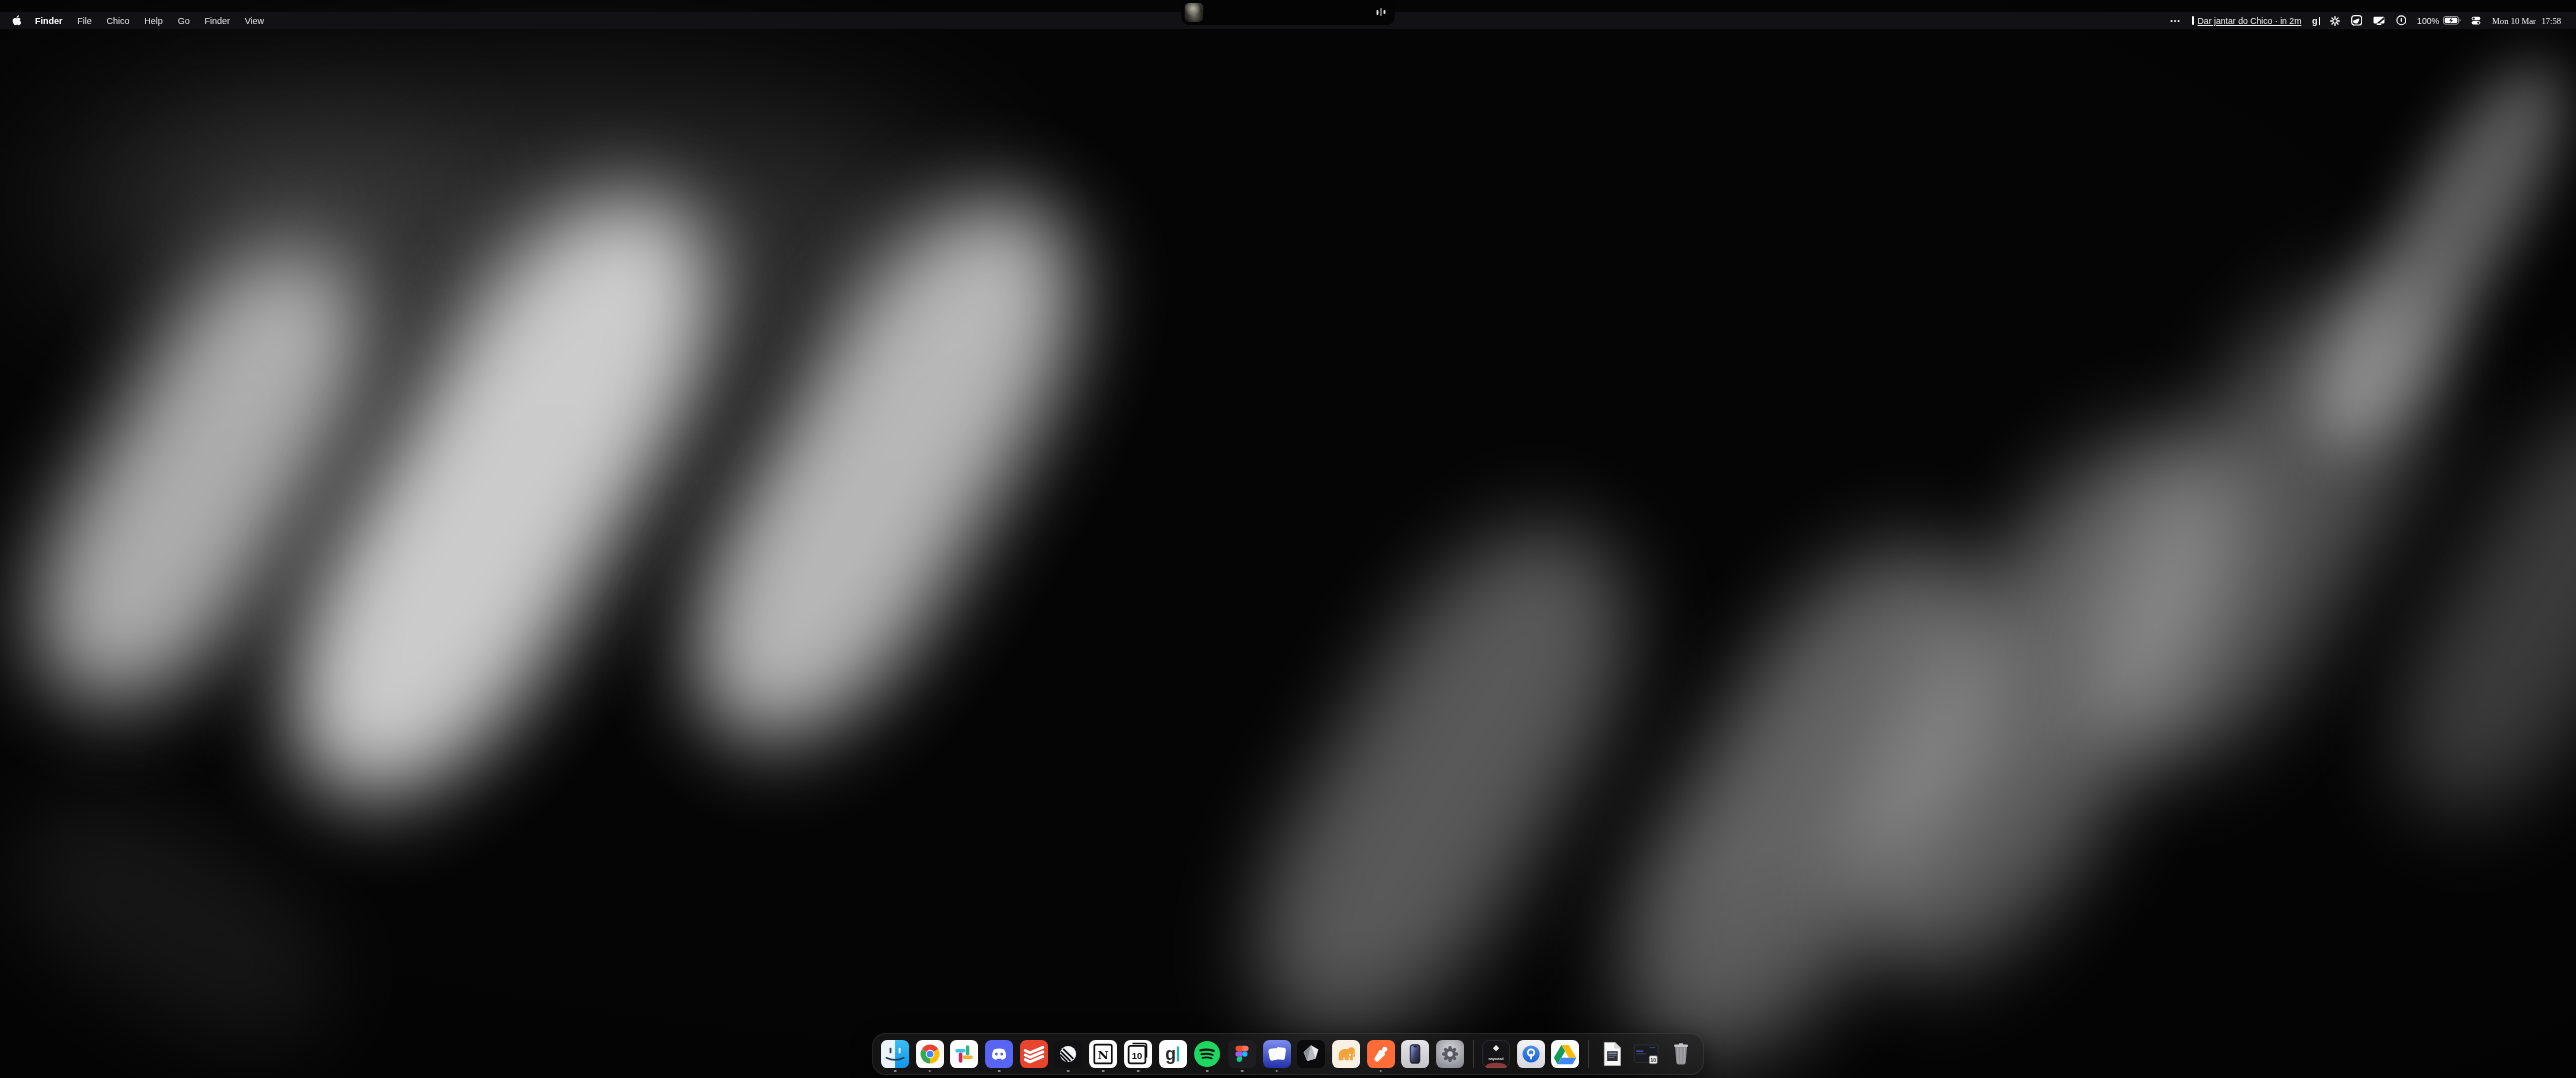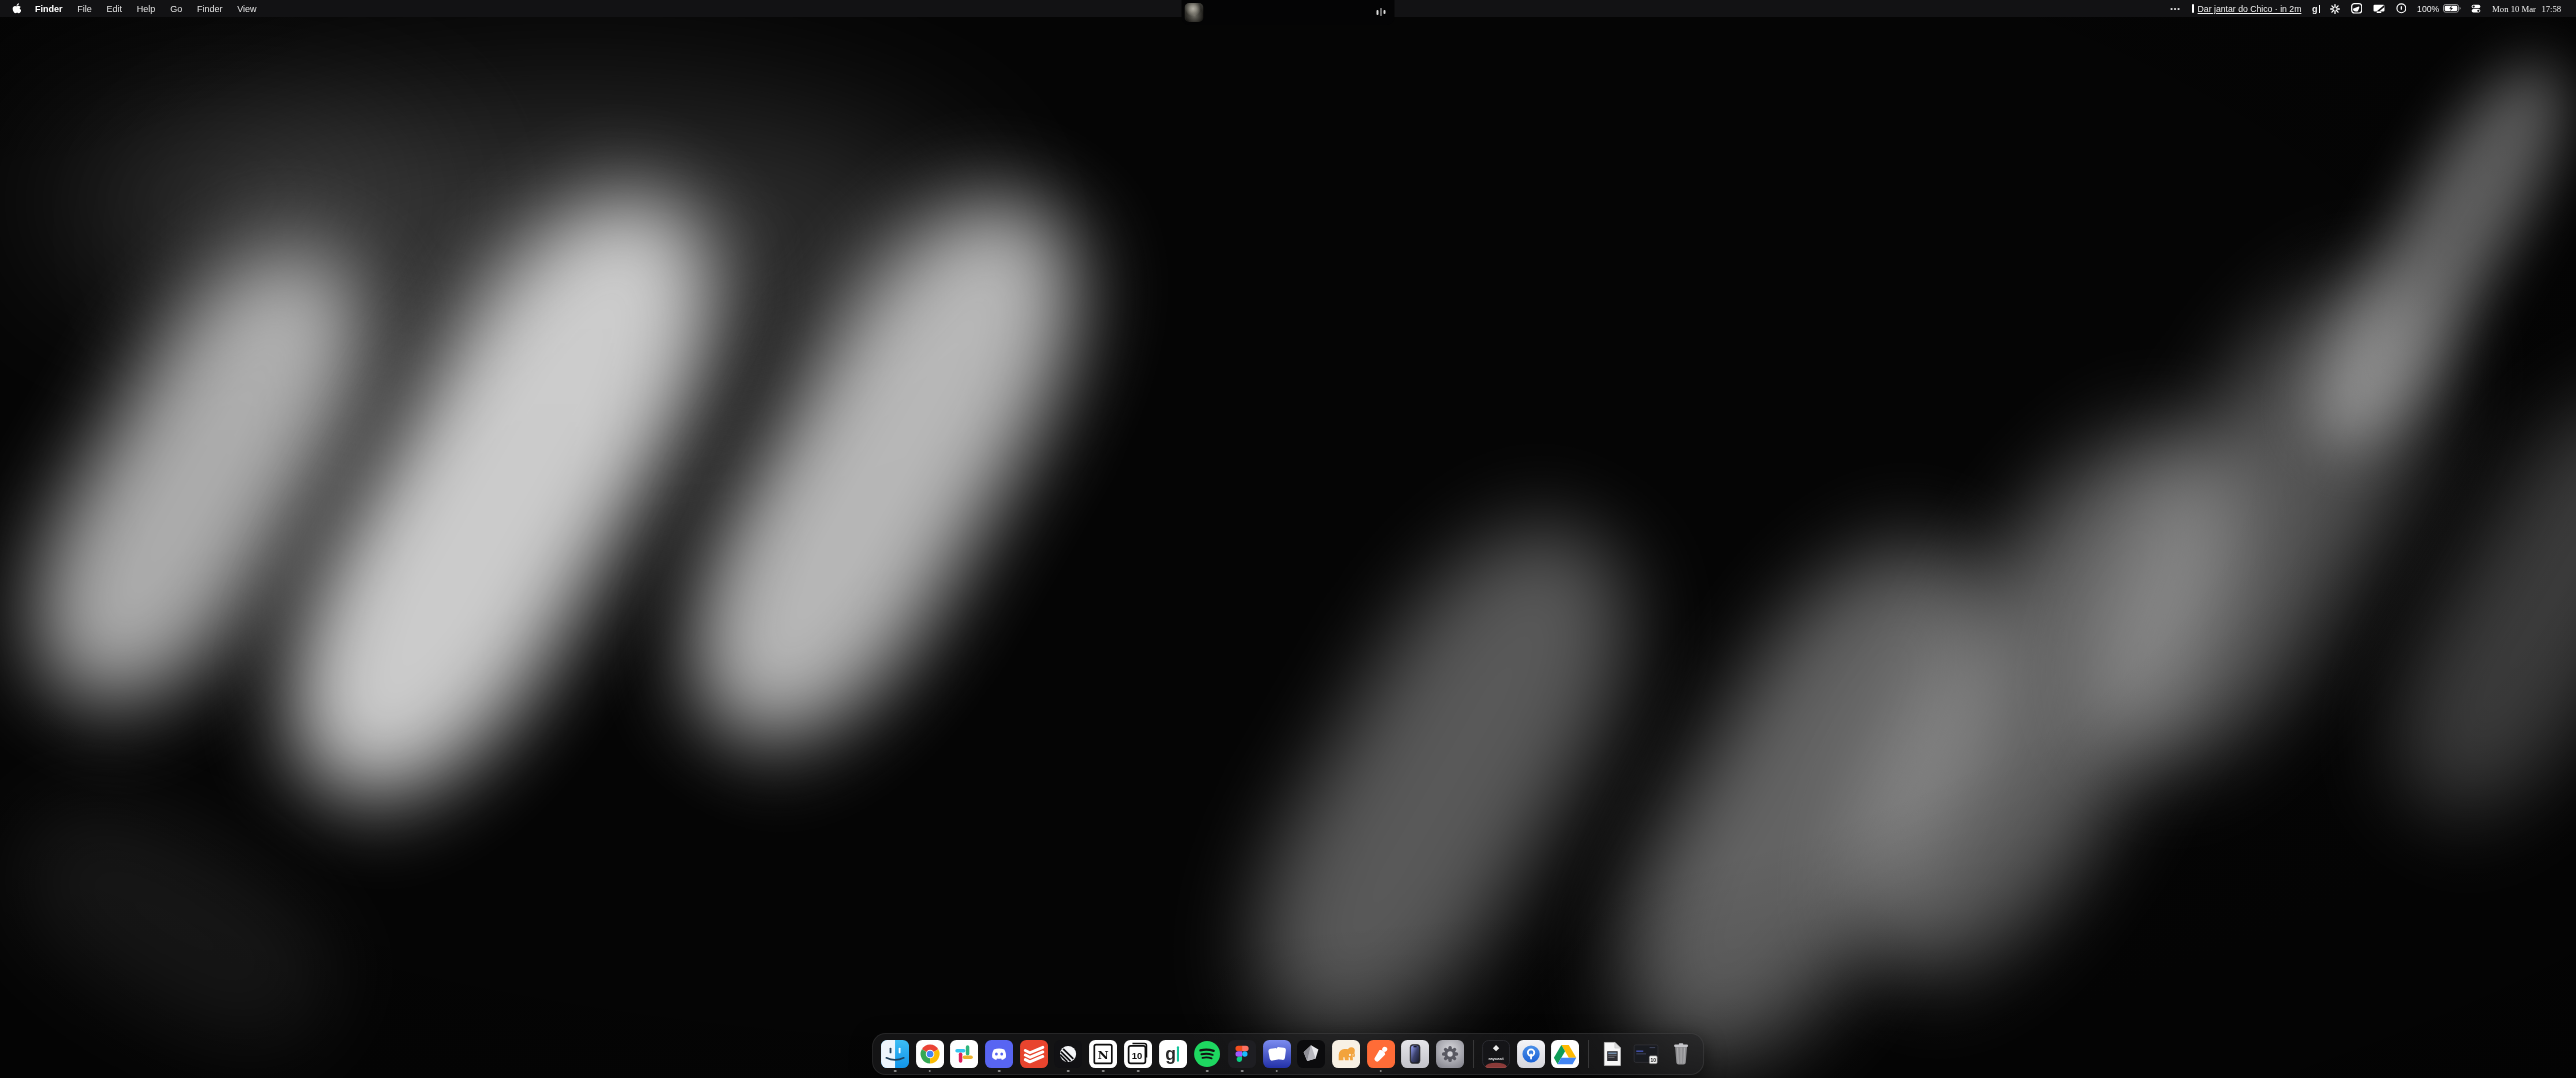--- a/index.html
+++ b/index.html
@@ -18,21 +18,21 @@
   .sD{left:1332px;top:500px;width:221px;height:570px;opacity:.40;}
   .sE{left:1697px;top:520px;width:228px;height:570px;opacity:.45;}
   .sF{left:1939px;top:402px;width:215px;height:604px;opacity:.44;}
   .sG{left:2167px;top:255px;width:201px;height:537px;opacity:.38;}
   .sH{left:2388px;top:37px;width:107px;height:436px;opacity:.50;filter:blur(28px);}
   .sI{left:2462px;top:369px;width:174px;height:470px;opacity:.30;}
   .sJ{left:6.7px;top:839px;width:335px;height:174px;opacity:.09;}
   .vignette{position:absolute;inset:0;background:radial-gradient(ellipse at 42% 42%, transparent 55%, rgba(0,0,0,.38) 100%);}
 
   
-  .menubar{position:absolute;top:0;left:0;right:0;height:17.4px;display:flex;align-items:center;
+  .menubar{position:absolute;top:12px;left:0;right:0;height:17.4px;display:flex;align-items:center;
            justify-content:space-between;padding:0 14.8px 0 12px;background:rgba(19,19,21,.97);z-index:5;}
   .mb-left{display:flex;align-items:center;gap:14.8px;}
   .apple{display:flex;align-items:center;margin-right:-1.3px;}
   .menu-item{font-size:9px;color:rgba(255,255,255,.88);white-space:nowrap;}
   .menu-item.active{font-weight:bold;color:#fff;}
   .mb-right{display:flex;align-items:center;gap:10.7px;font-size:8.7px;color:rgba(255,255,255,.93);}
   .mb-dots{font-size:7.4px;letter-spacing:1px;color:rgba(255,255,255,.85);}
   .mb-event{display:flex;align-items:center;gap:4px;white-space:nowrap;text-decoration:underline;}
   .ev-bar{display:inline-block;width:2px;height:8.7px;border-radius:1px;background:#fff;}
   .mb-gram{display:flex;align-items:center;font-weight:bold;font-size:9px;}
@@ -89,21 +89,21 @@
     <div class="mb-left">
       <span class="apple">
         <svg width="9.4" height="11.4" viewBox="0 0 14 16">
           <path d="M11.3 8.4c0-2 1.6-2.9 1.7-3-1-1.4-2.4-1.6-2.9-1.6-1.2-.1-2.4.7-3 .7-.6 0-1.6-.7-2.6-.7C2.8 3.9 1 5.2 1 8c0 1.7.6 3.4 1.4 4.6.7 1 1.5 2.2 2.6 2.1 1-.1 1.4-.7 2.7-.7s1.6.7 2.7.7 1.8-1 2.5-2c.8-1.2 1.1-2.3 1.1-2.4-.1 0-2.7-1-2.7-3.9z" fill="#fff"></path>
           <path d="M9.4 2.6c.6-.7 1-1.7.9-2.6-.9 0-1.9.6-2.5 1.3-.5.6-1 1.6-.9 2.5 1 .1 1.9-.5 2.5-1.2z" fill="#fff"></path>
         </svg>
       </span>
       <span class="mb-left" style="gap:14.8px">
           <span class="menu-item active">Finder</span>
           <span class="menu-item">File</span>
-          <span class="menu-item">Edit</span>
+          <span class="menu-item">Chico</span>
           <span class="menu-item">Help</span>
           <span class="menu-item">Go</span>
           <span class="menu-item">Finder</span>
           <span class="menu-item">View</span>
         </span>
     </div>
 
     <div class="mb-right">
       <span class="mb-dots">•••</span>
 

